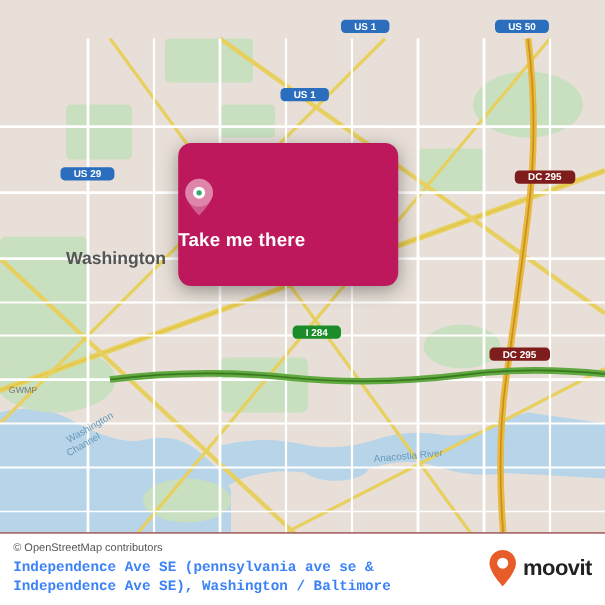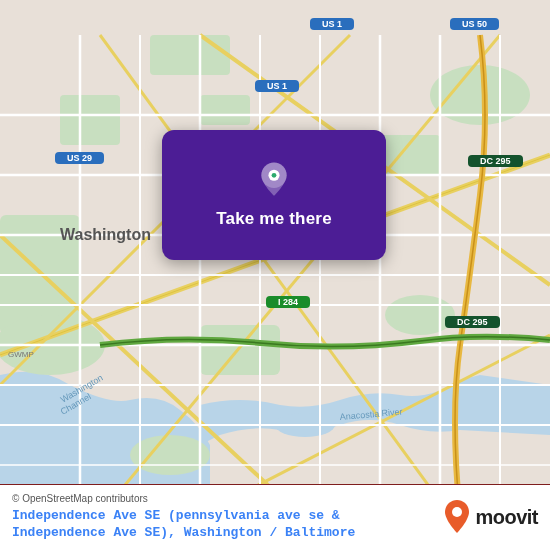--- a/index.html
+++ b/index.html
@@ -23,27 +23,27 @@
       position: absolute;
       top: 0; left: 0;
       width: 100%; height: 100%;
     }
 
     
     #take-me-card {
       position: absolute;
       top: 130px;
       left: 162px;
-      width: 224px;
+      width: 200px;
       height: 130px;
-      background-color: #4c1d95;
+      background-color: #be185d;
       border-radius: 12px;
       display: flex;
       flex-direction: column;
-      align-items: center;
+      align-items: flex-start;
       justify-content: center;
       gap: 10px;
       box-shadow: 0 4px 16px rgba(0,0,0,0.35);
       cursor: pointer;
       z-index: 10;
     }
 
     #location-pin-icon {
       width: 38px;
       height: 38px;
@@ -110,21 +110,21 @@
     .badge {
       position: absolute;
       border-radius: 4px;
       font-size: 9px;
       font-weight: bold;
       padding: 1px 12px;
       color: #fff;
       z-index: 5;
     }
     .badge-us { background: #2a6ebd; }
-    .badge-dc { background: #14532d; }
+    .badge-dc { background: #7f1d1d; }
     .badge-i  { background: #1a8c2a; }
   </style>
 </head>
 <body>
 
 <div id="map-container">
 
   <svg id="map-svg" viewBox="0 0 550 480" xmlns="http://www.w3.org/2000/svg">
 
     <rect width="550" height="480" fill="#e8e0d8"></rect>

